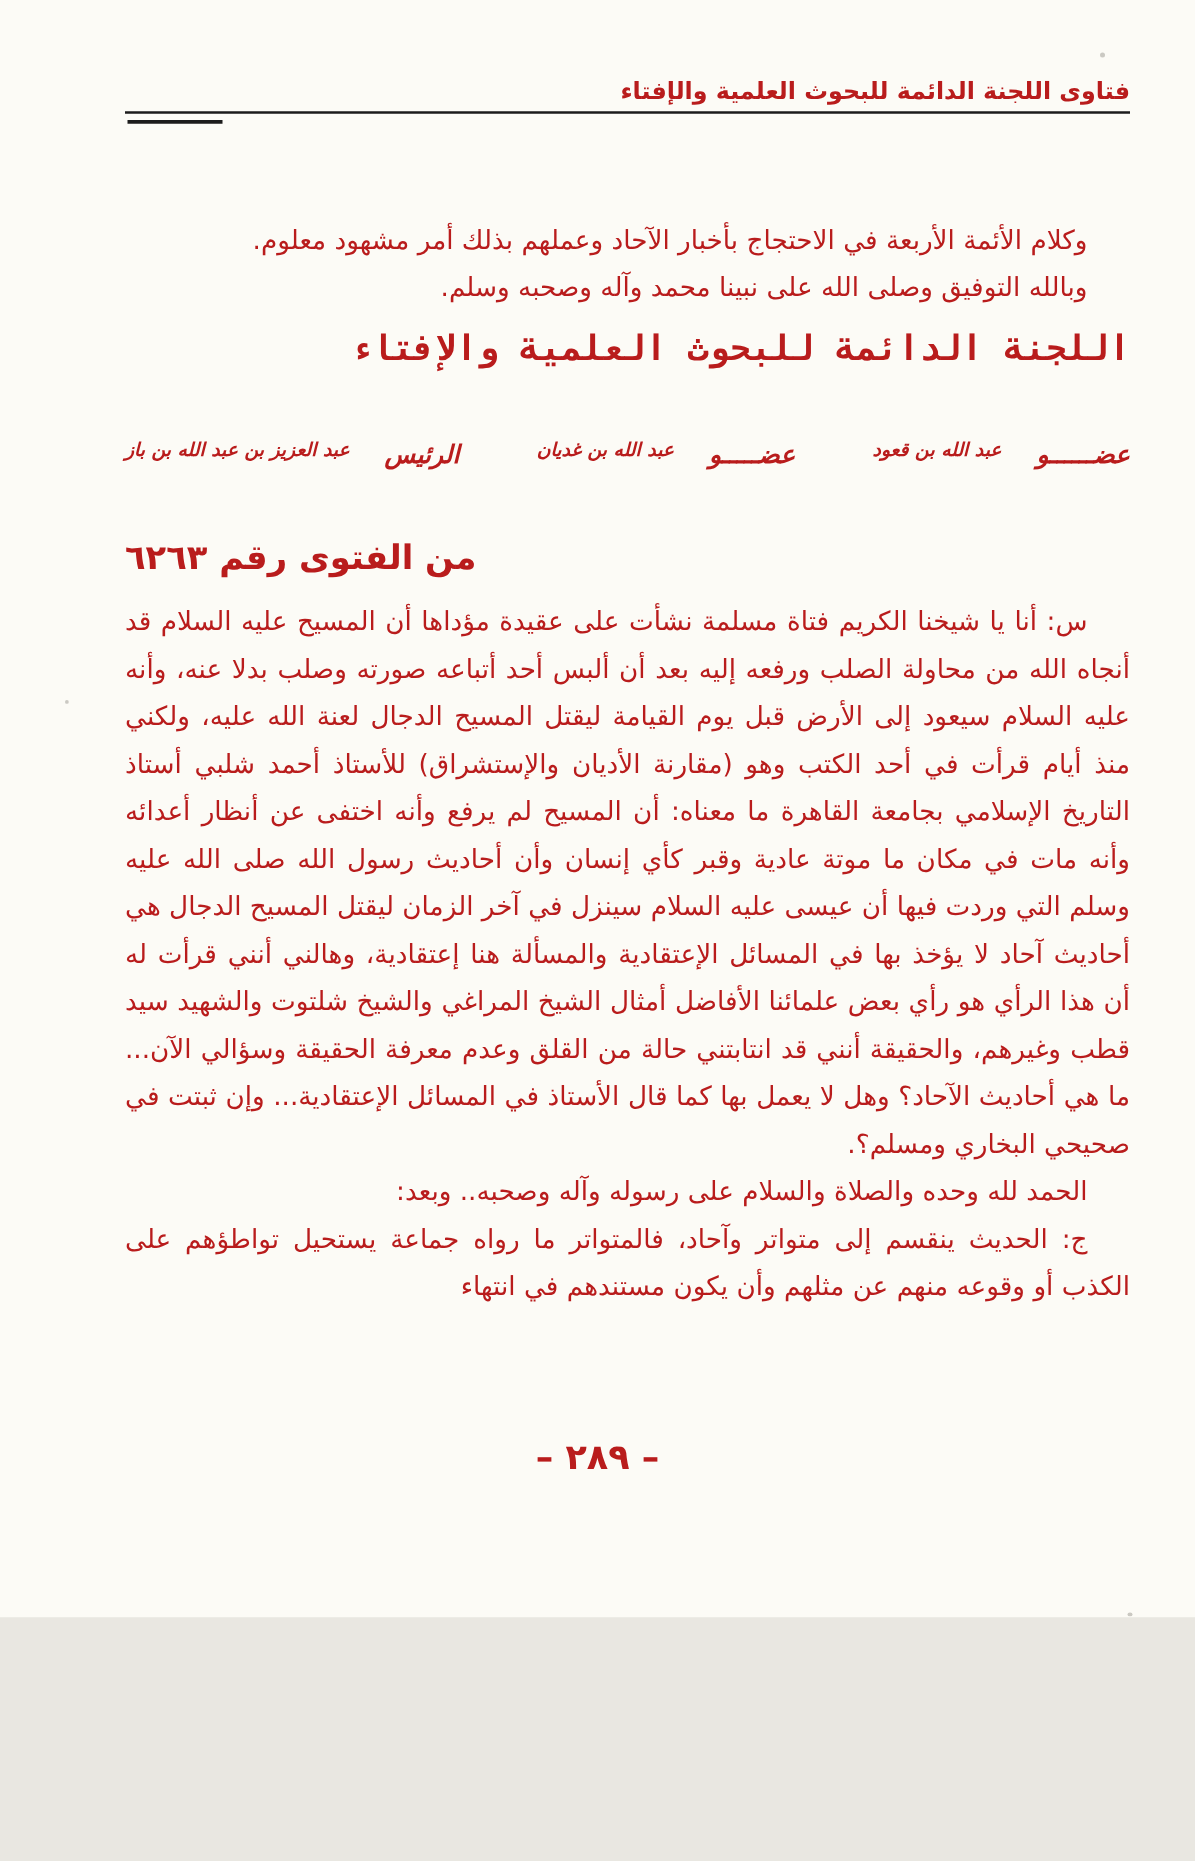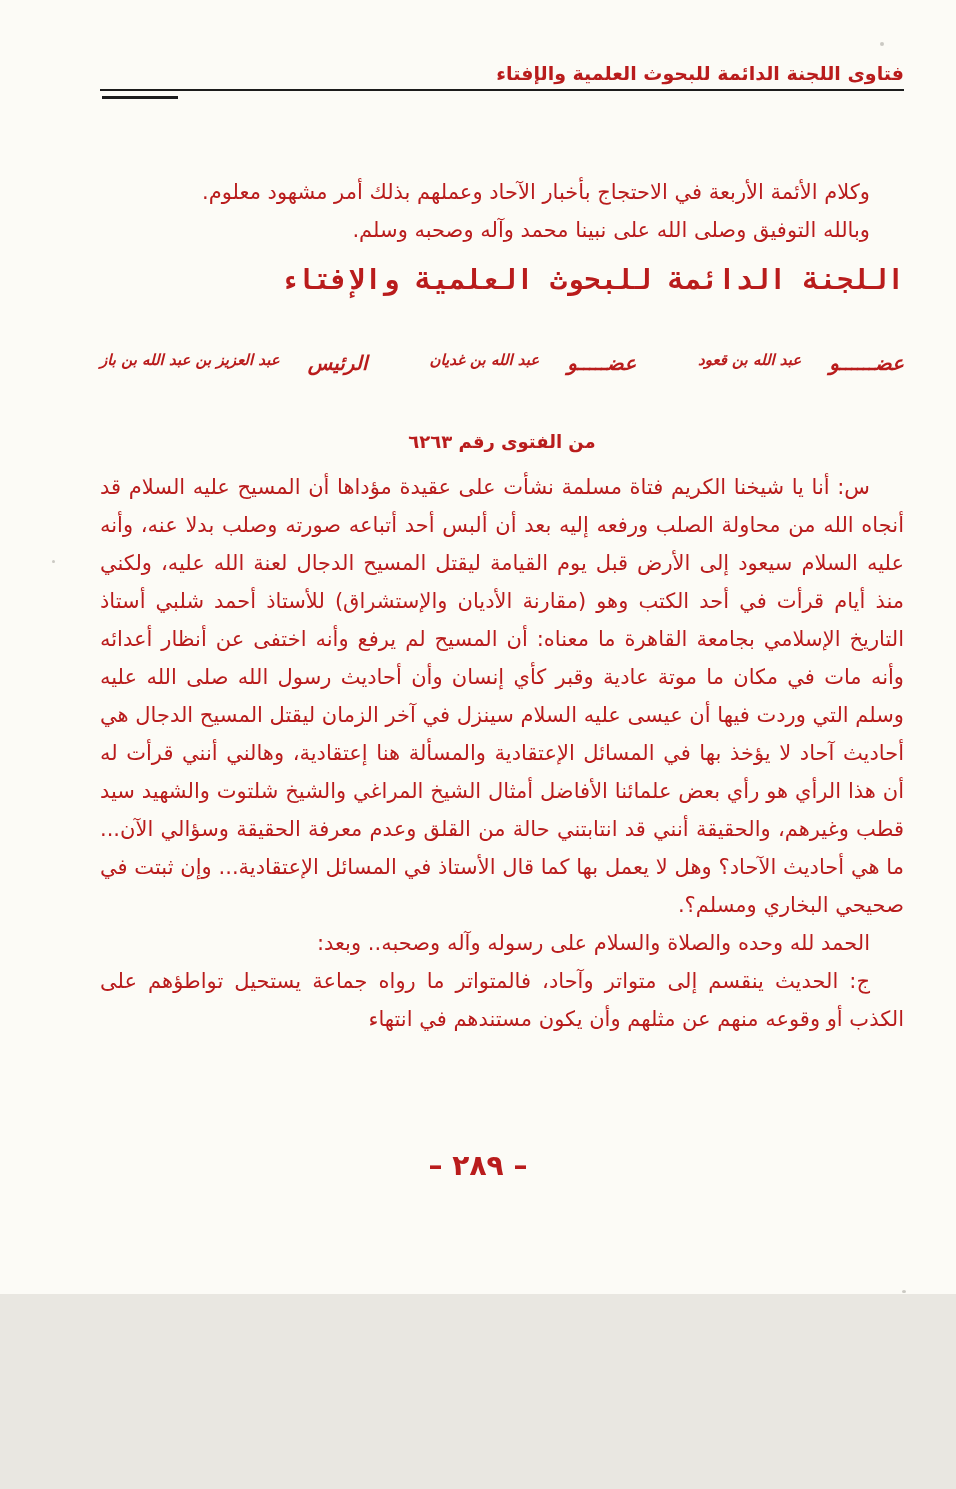--- a/index.html
+++ b/index.html
@@ -80,23 +80,23 @@
     white-space: nowrap;
   }
   .sig-name {
     font-weight: bold;
     font-size: 15px;
     white-space: nowrap;
   }
   
   .fatwa-heading {
     margin-top: 56px;
-    font-size: 18px;
+    font-size: 27px;
     font-weight: bold;
-    text-align: center;
+    text-align: left;
   }
   .question {
     margin-top: 16px;
   }
   .hamdala {
     margin-top: 0;
   }
   .page-number {
     position: absolute;
     left: 0;

